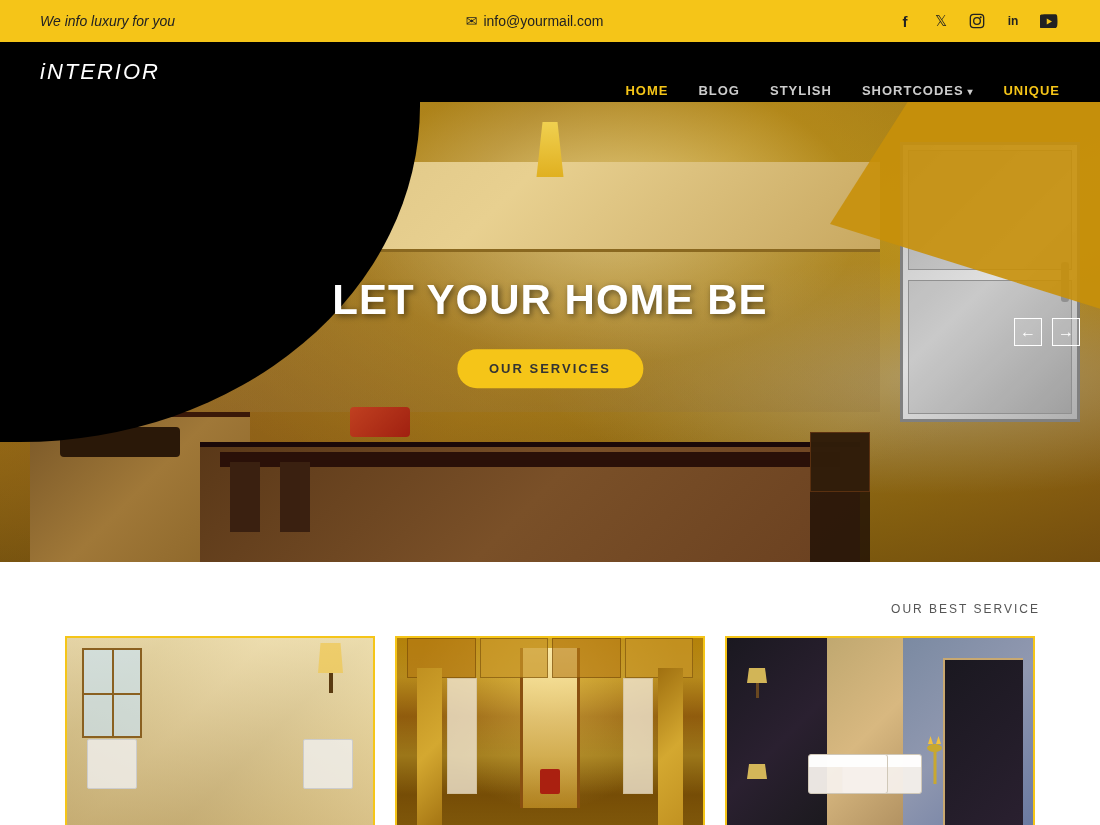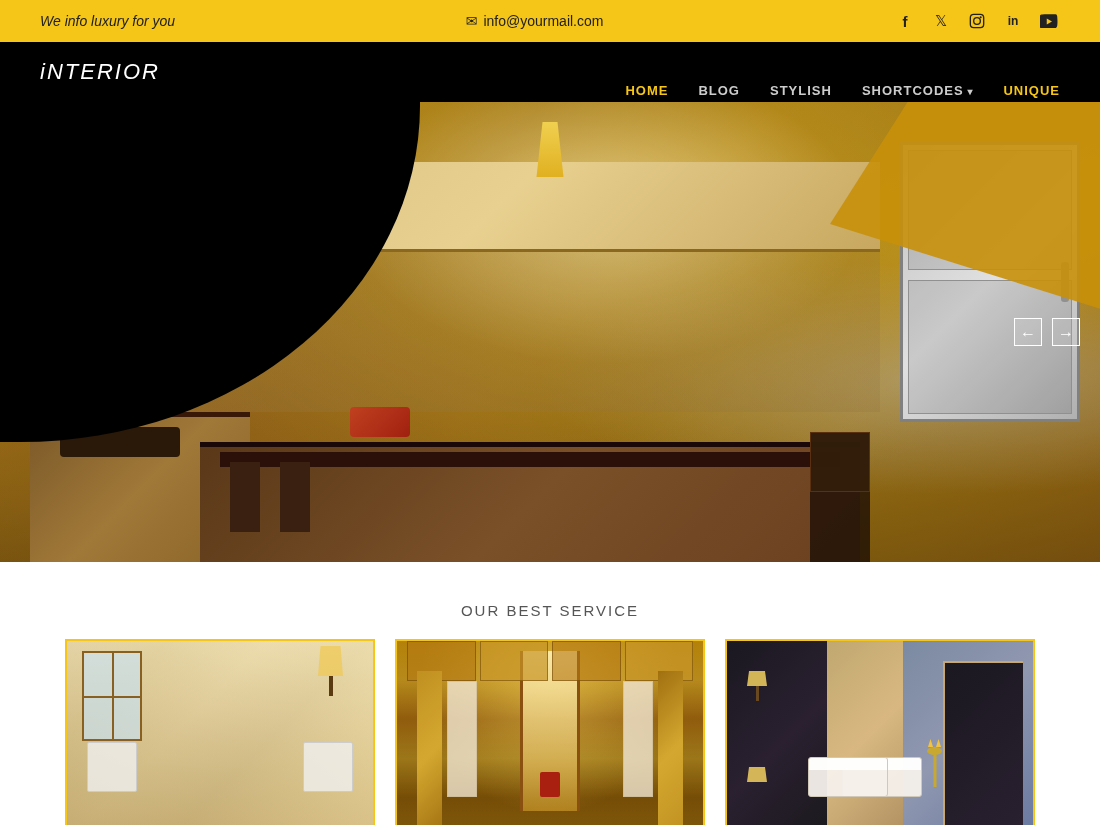--- a/index.html
+++ b/index.html
@@ -145,24 +145,25 @@
       font-size: 16px;
     }
 
     
     .services-section {
       background: #fff;
       padding: 40px 60px 20px;
       text-align: center;
     }
     .services-subtitle {
-      font-size: 15px;
+      font-size: 12px;
       letter-spacing: 2px;
       color: #555;
       margin-bottom: 20px;
+      text-align: right;
     }
     .services-title {
       font-size: 28px;
       font-weight: 900;
       color: #111;
       letter-spacing: 1px;
       margin-bottom: 30px;
     }
 
     
@@ -327,21 +328,23 @@
       <div style="position:absolute;top:0;left:0;right:0;height:60px;background:rgba(50,30,10,0.9);border:1px solid #5a3010;"></div>
     </div>
 
     <div style="position:absolute;left:30px;right:220px;top:150px;bottom:150px;background:linear-gradient(135deg,rgba(160,130,80,0.4),rgba(140,110,60,0.3));opacity:0.7;"></div>
 
     <div style="position:absolute;bottom:125px;left:350px;width:60px;height:30px;background:linear-gradient(135deg,#c04020,#a02010);border-radius:4px;"></div>
   </div>
 
   <div class="hero-content">
     <h1>
+      <span>LET YOUR HOME BE</span>
     </h1>
+    <button class="hero-btn">OUR SERVICES</button>
   </div>
 
   <div class="slider-arrows">
     <div class="slider-arrow">←</div>
     <div class="slider-arrow">→</div>
   </div>
 </div>
 
 <div class="services-section">
   <p class="services-subtitle">OUR BEST SERVICE</p>

